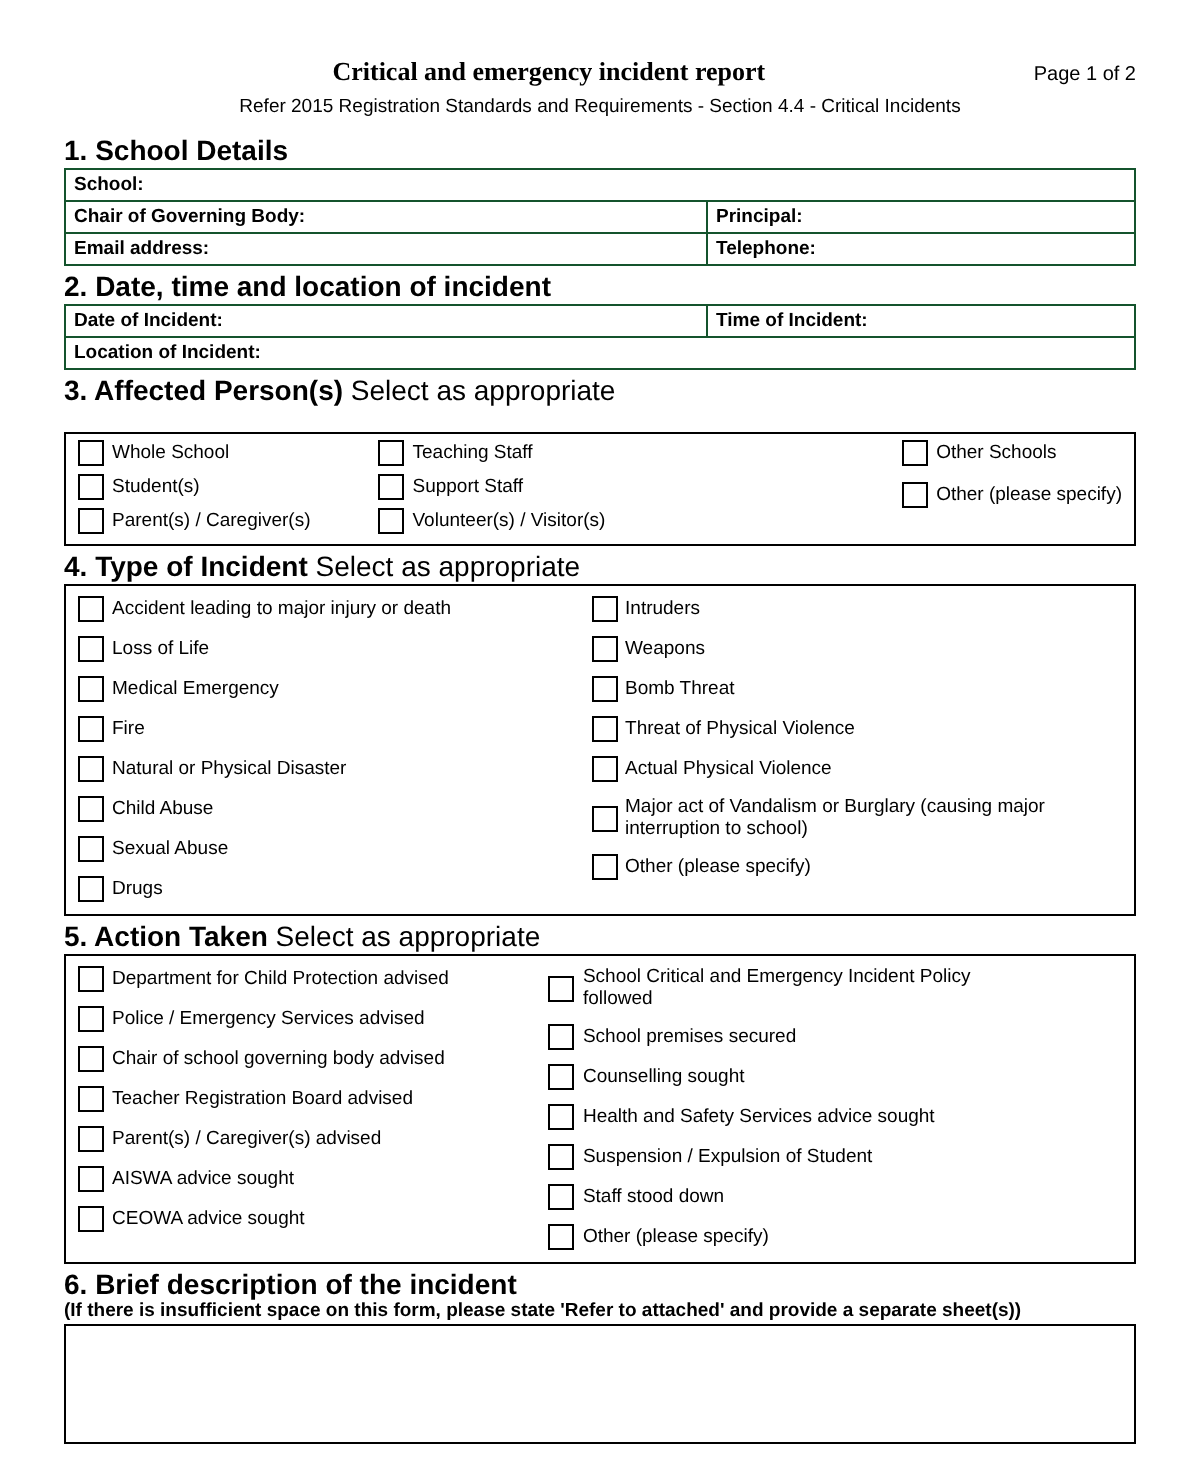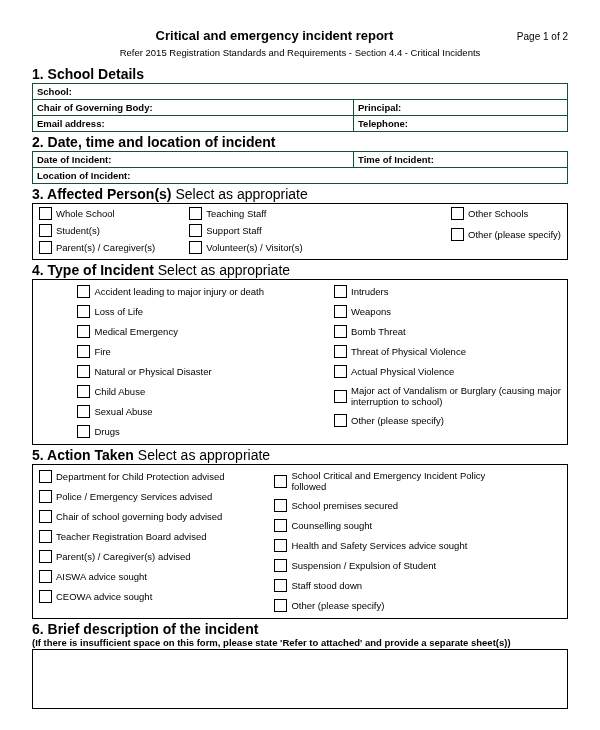--- a/index.html
+++ b/index.html
@@ -5,34 +5,34 @@
     * { box-sizing: border-box; margin: 0; padding: 0; }
     body {
       font-family: Arial, sans-serif;
       font-size: 9px;
       background: #fff;
       width: 600px;
       padding: 28px 32px 0 32px;
       color: #000;
     }
     .header-row { display: flex; align-items: baseline; }
-    .header-title { flex: 1; text-align: center; font-weight: bold; font-size: 13px; }
+    .header-title { flex: 1; text-align: center; font-weight: bold; font-size: 13px; font-family: Liberation Serif, serif; }
     .page-num { font-size: 10px; }
     .subtitle { text-align: center; font-size: 9.5px; margin-top: 4px; margin-bottom: 8px; }
     .section-head { font-weight: bold; font-size: 14px; margin-top: 2px; }
     .tbl { width: 100%; border-collapse: collapse; margin-top: 1px; }
     .tbl td { border: 1px solid #14532d; padding: 2px 4px; font-size: 9.5px; font-weight: bold; height: 14px; vertical-align: middle; }
     .instr { font-weight: normal; }
     .boxcol { display: flex; flex-direction: column; gap: 4px; }
     .boxitem { display: flex; align-items: center; gap: 4px; }
     .ck { width: 13px; height: 13px; border: 1px solid #000; flex: 0 0 13px; }
     .lab { font-size: 9.5px; white-space: nowrap; }
     .lab-wrap { font-size: 9.5px; max-width: 210px; }
-    .s3 { border: 1px solid #000; padding: 3px 6px 5px; margin-top: 1px; display: flex; gap: 34px; }
-    .s4 { border: 1px solid #000; padding: 5px 6px 6px; margin-top: 1px; display: flex; gap: 70px; justify-content: flex-end; }
+    .s3 { border: 1px solid #000; padding: 3px 6px 5px; margin-top: 13px; display: flex; gap: 34px; }
+    .s4 { border: 1px solid #000; padding: 5px 6px 6px; margin-top: 1px; display: flex; gap: 70px; }
     .s5 { border: 1px solid #000; padding: 5px 6px 6px; margin-top: 1px; display: flex; gap: 50px; }
     .s6 { border: 1px solid #000; margin-top: 1px; height: 60px; }
     .spacer { flex: 1; }
     .desc-note { font-size: 9.5px; font-weight: bold; }
   </style>
 </head>
 <body>
 
 <div class="header-row">
   <div class="header-title">Critical and emergency incident report</div>

